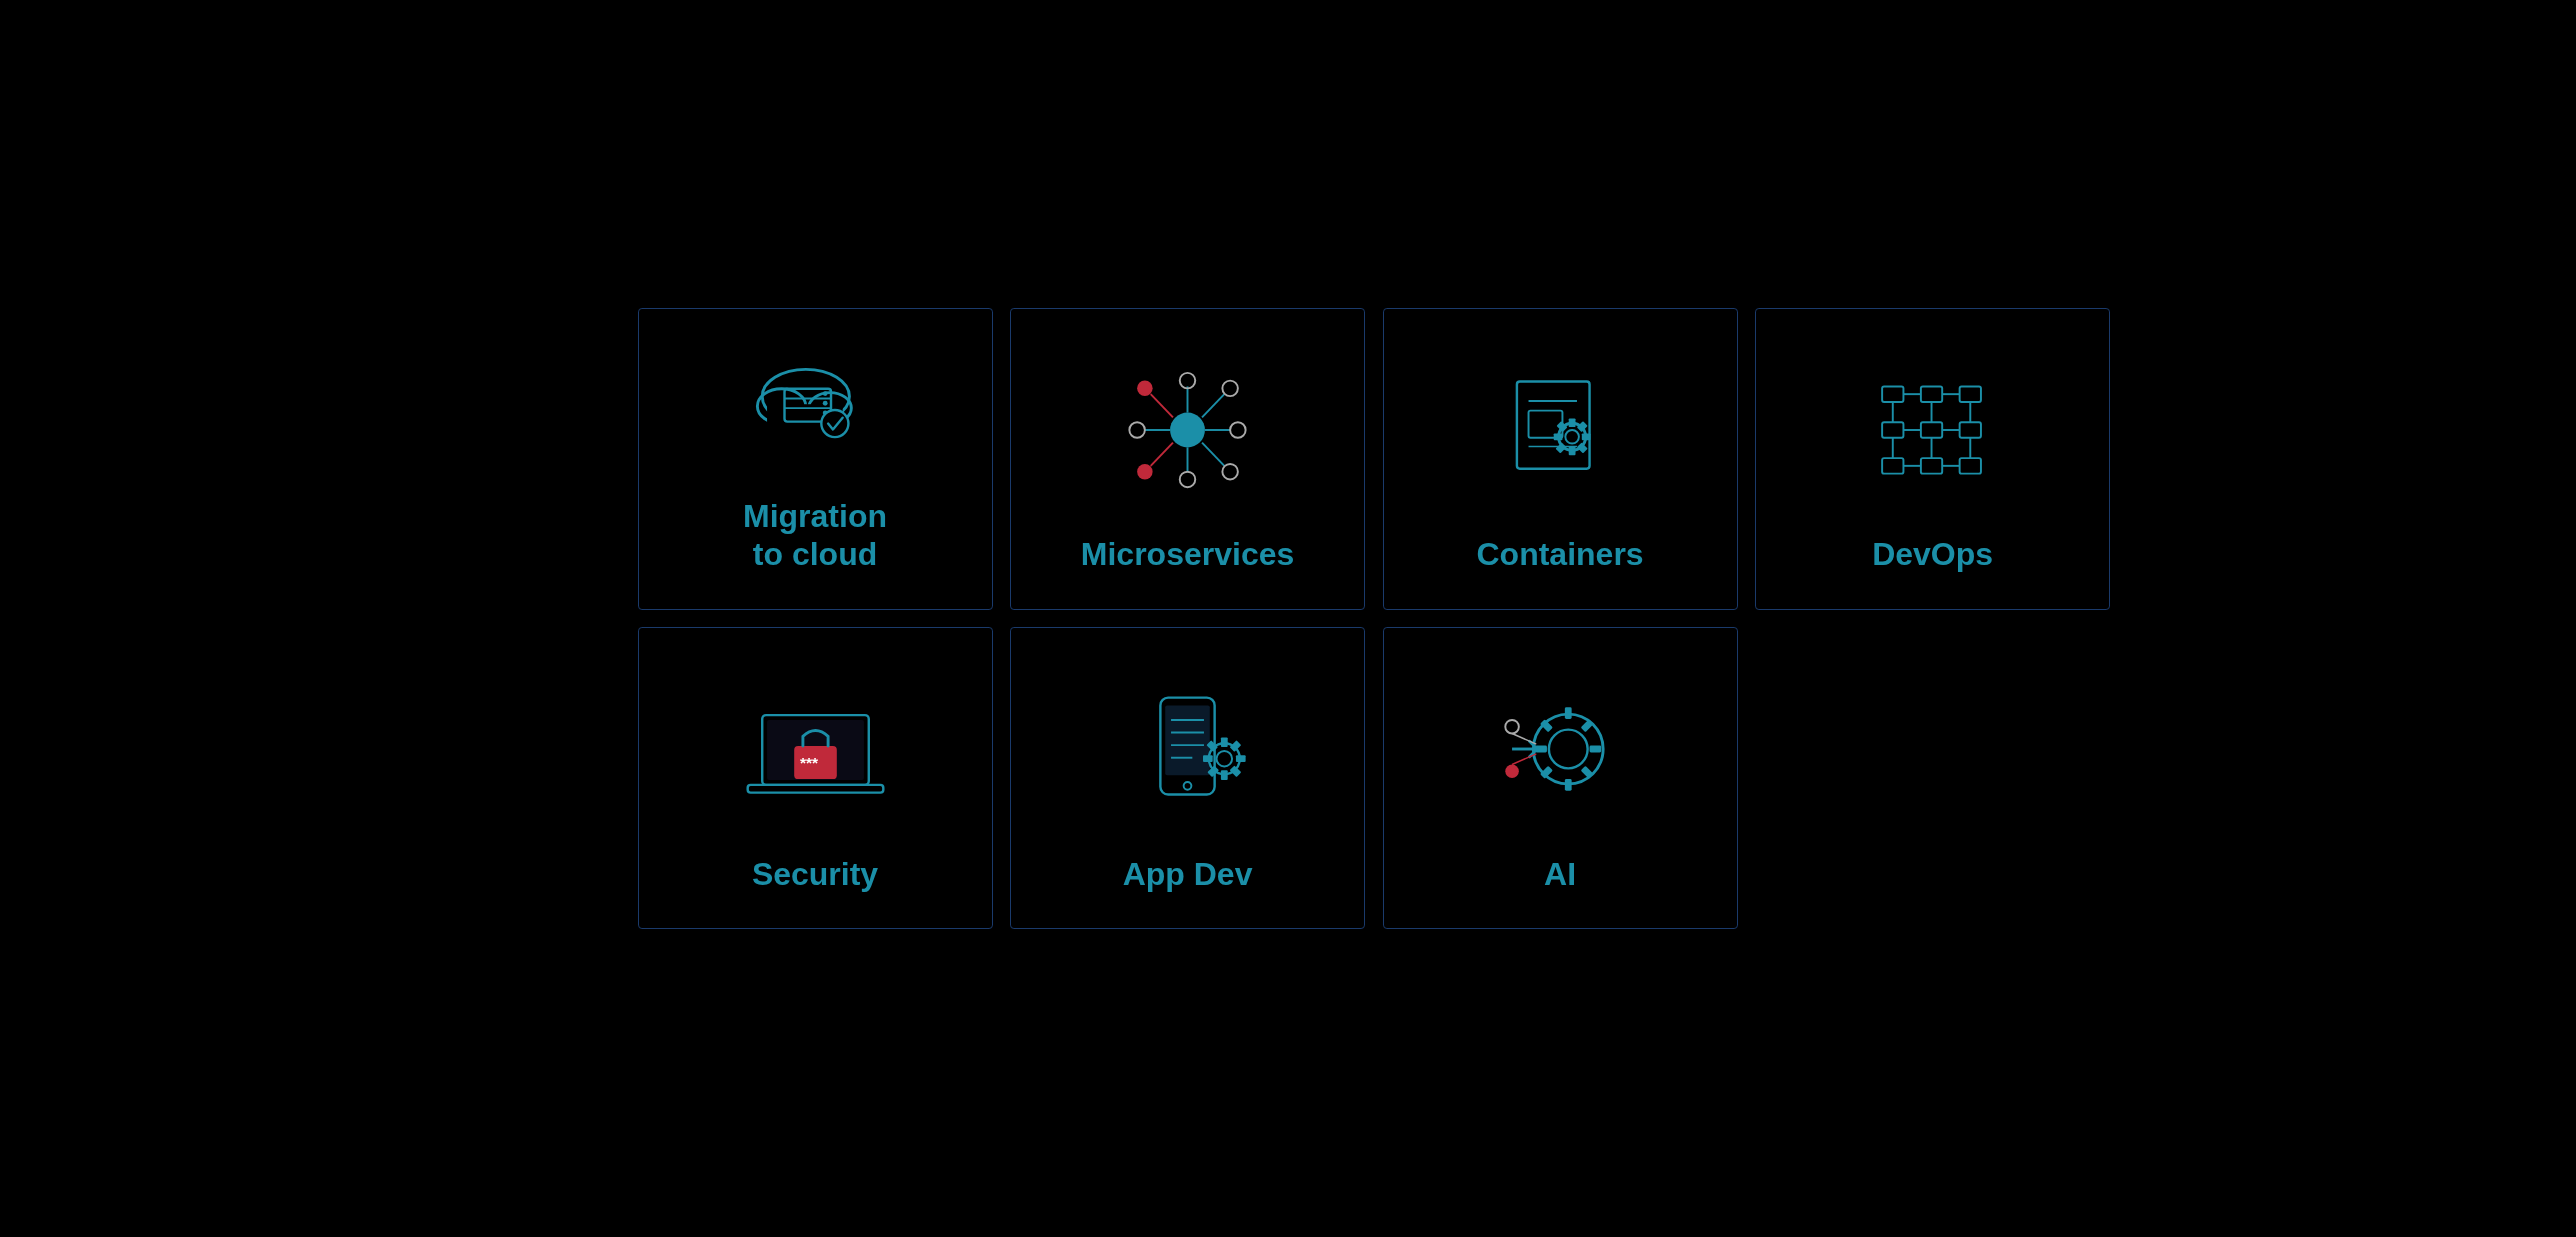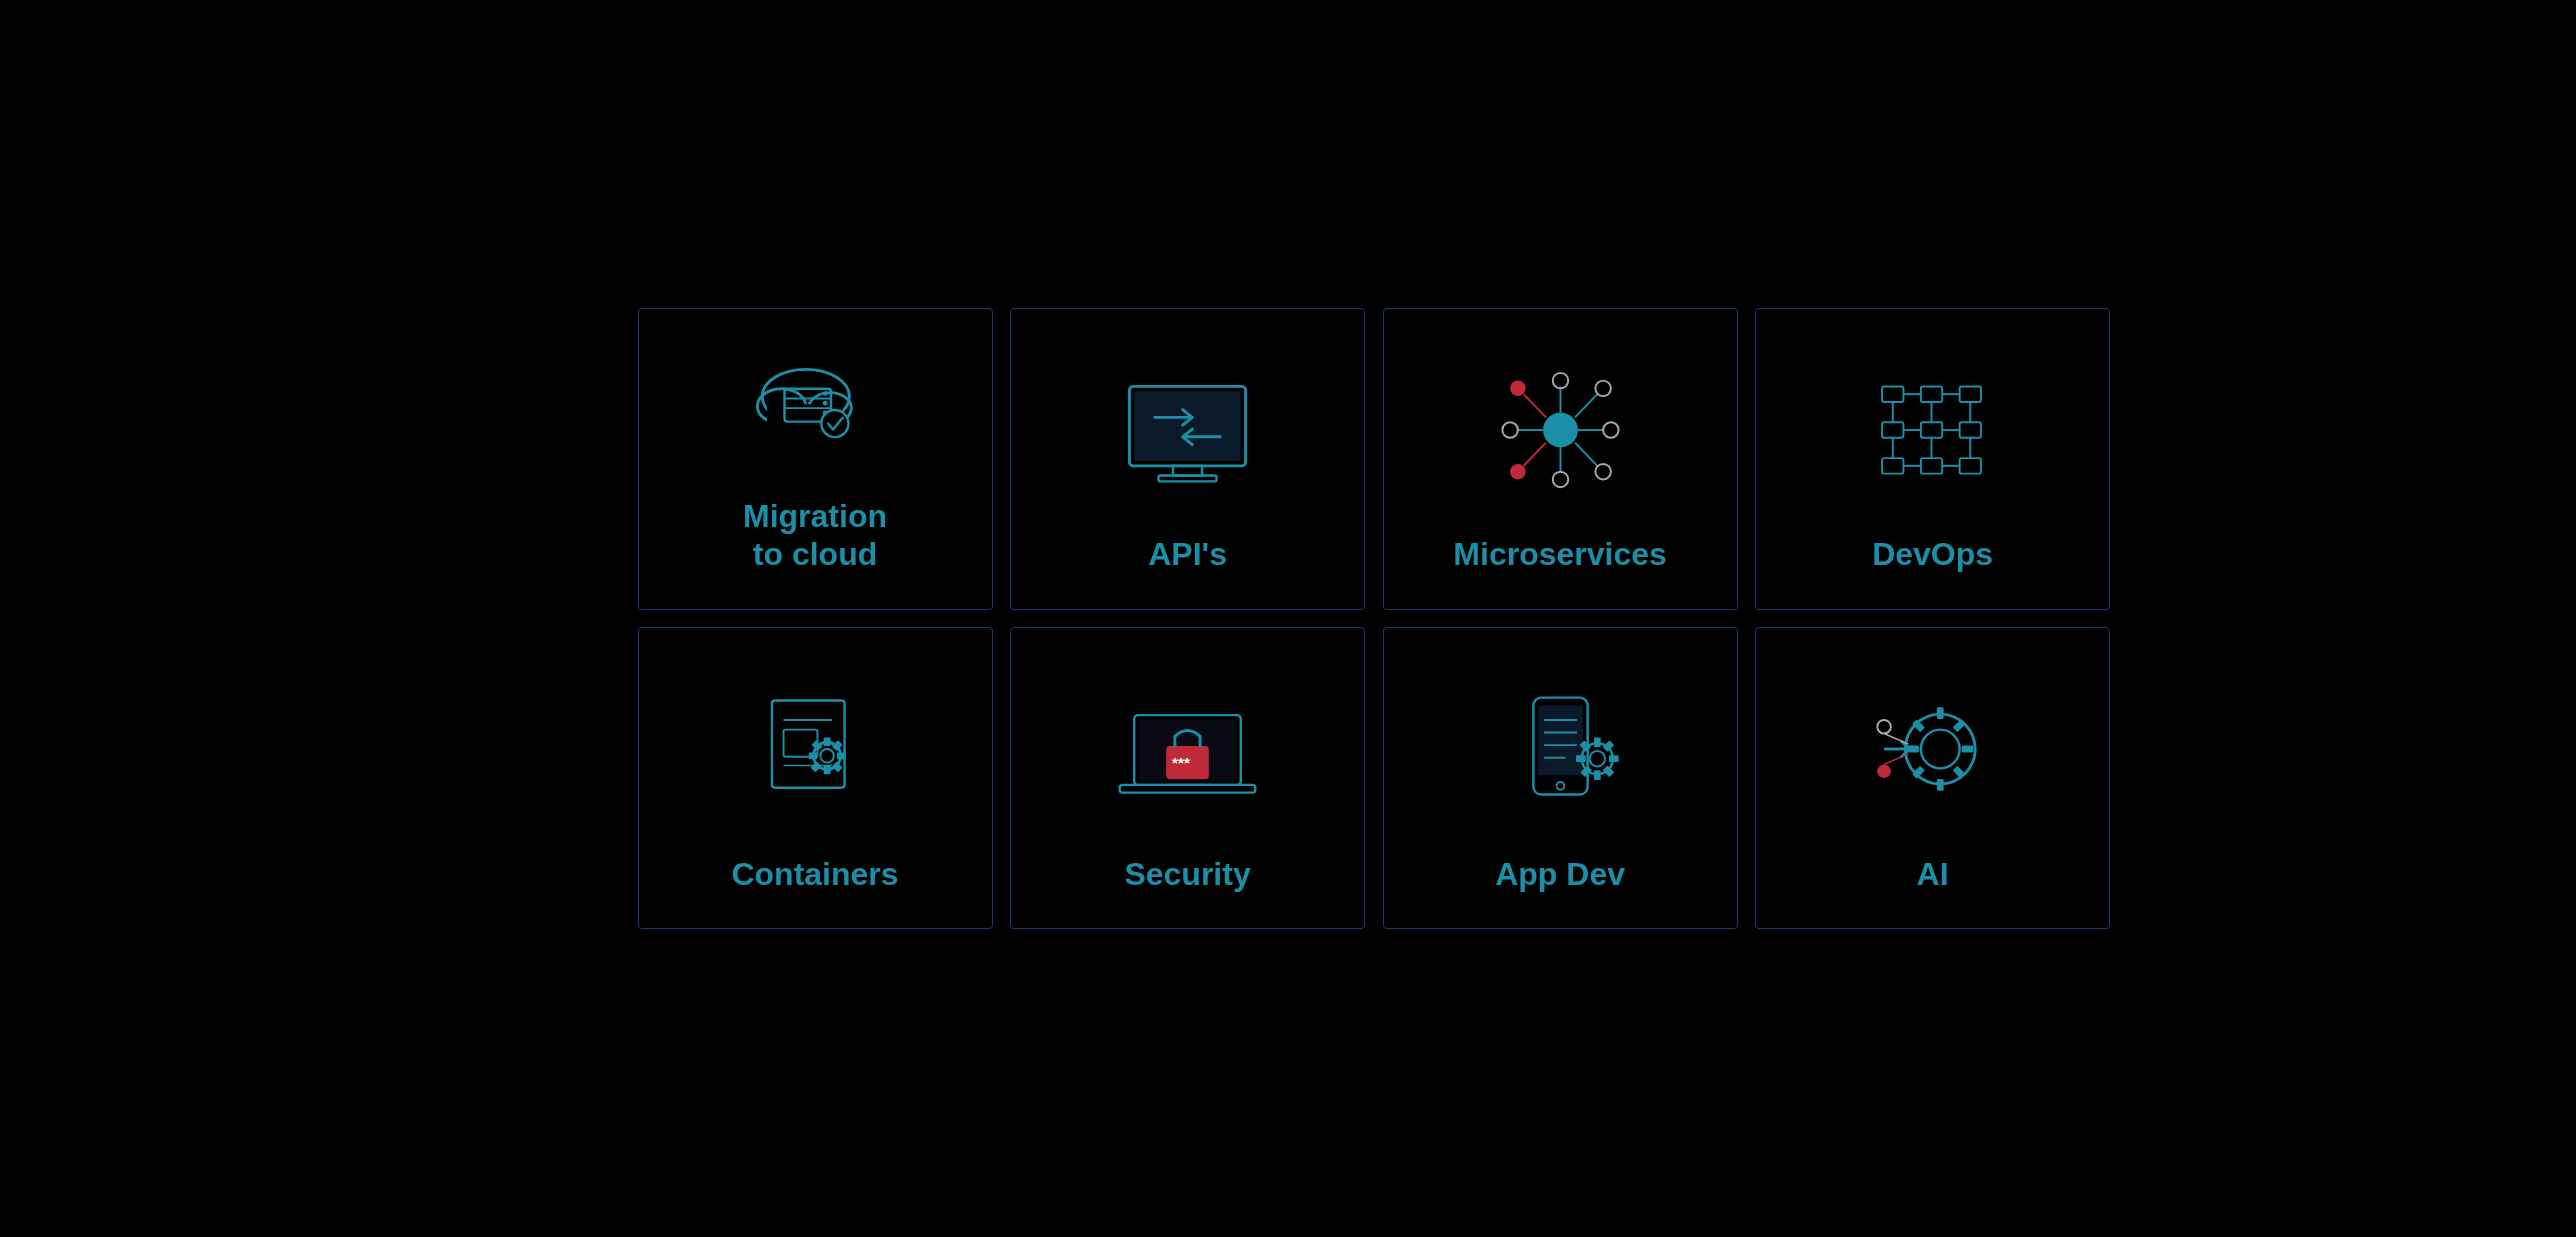--- a/index.html
+++ b/index.html
@@ -70,38 +70,20 @@
         <circle cx="90" cy="57" r="2.5" fill="#1b8fa8"></circle>
         <circle cx="90" cy="67" r="2.5" fill="#1b8fa8"></circle>
 
         <circle cx="100" cy="78" r="14" fill="#000" stroke="#1b8fa8" stroke-width="2.5"></circle>
         <polyline points="93,78 98,84 108,72" fill="none" stroke="#1b8fa8" stroke-width="2.5" stroke-linecap="round" stroke-linejoin="round"></polyline>
       </svg>
     </div>
     <div class="card-label">Migration<br>to cloud</div>
   </div>
 
-  <div class="card">
-    <div class="card-icon">
-      <svg width="155" height="126" viewBox="0 0 160 130">
-
-        <rect x="20" y="20" width="120" height="82" rx="4" fill="none" stroke="#1b8fa8" stroke-width="3"></rect>
-        <rect x="25" y="25" width="110" height="72" rx="2" fill="#0a1a2a"></rect>
-
-        <rect x="65" y="102" width="30" height="10" fill="none" stroke="#1b8fa8" stroke-width="2.5"></rect>
-        <rect x="50" y="112" width="60" height="6" rx="2" fill="none" stroke="#1b8fa8" stroke-width="2.5"></rect>
-
-        <line x1="45" y1="52" x2="85" y2="52" stroke="#1b8fa8" stroke-width="3"></line>
-        <polyline points="75,44 85,52 75,60" fill="none" stroke="#1b8fa8" stroke-width="3" stroke-linecap="round" stroke-linejoin="round"></polyline>
-        <line x1="115" y1="72" x2="75" y2="72" stroke="#1b8fa8" stroke-width="3"></line>
-        <polyline points="85,64 75,72 85,80" fill="none" stroke="#1b8fa8" stroke-width="3" stroke-linecap="round" stroke-linejoin="round"></polyline>
-      </svg>
-    </div>
-    <div class="card-label">API's</div>
-  </div>
 
   <div class="card">
     <div class="card-icon">
       <svg width="155" height="126" viewBox="0 0 160 130">
 
         <circle cx="80" cy="65" r="18" fill="#1b8fa8"></circle>
 
         <line x1="80" y1="47" x2="80" y2="20" stroke="#1b8fa8" stroke-width="2"></line>
         <circle cx="80" cy="14" r="8" fill="none" stroke="#aaa" stroke-width="2"></circle>
 
@@ -121,54 +103,20 @@
         <circle cx="28" cy="65" r="8" fill="none" stroke="#aaa" stroke-width="2"></circle>
 
         <line x1="65" y1="52" x2="42" y2="28" stroke="#c0293a" stroke-width="2"></line>
         <circle cx="36" cy="22" r="8" fill="#c0293a"></circle>
 
         <line x1="65" y1="78" x2="42" y2="102" stroke="#c0293a" stroke-width="2"></line>
         <circle cx="36" cy="108" r="8" fill="#c0293a"></circle>
       </svg>
     </div>
     <div class="card-label">Microservices</div>
-  </div>
-
-  <div class="card">
-    <div class="card-icon">
-      <svg width="155" height="126" viewBox="0 0 160 130">
-
-        <rect x="28" y="20" width="22" height="16" rx="2" fill="none" stroke="#1b8fa8" stroke-width="2"></rect>
-        <rect x="68" y="20" width="22" height="16" rx="2" fill="none" stroke="#1b8fa8" stroke-width="2"></rect>
-        <rect x="108" y="20" width="22" height="16" rx="2" fill="none" stroke="#1b8fa8" stroke-width="2"></rect>
-
-        <rect x="28" y="57" width="22" height="16" rx="2" fill="none" stroke="#1b8fa8" stroke-width="2"></rect>
-        <rect x="68" y="57" width="22" height="16" rx="2" fill="none" stroke="#1b8fa8" stroke-width="2"></rect>
-        <rect x="108" y="57" width="22" height="16" rx="2" fill="none" stroke="#1b8fa8" stroke-width="2"></rect>
-
-        <rect x="28" y="94" width="22" height="16" rx="2" fill="none" stroke="#1b8fa8" stroke-width="2"></rect>
-        <rect x="68" y="94" width="22" height="16" rx="2" fill="none" stroke="#1b8fa8" stroke-width="2"></rect>
-        <rect x="108" y="94" width="22" height="16" rx="2" fill="none" stroke="#1b8fa8" stroke-width="2"></rect>
-
-        <line x1="39" y1="36" x2="39" y2="57" stroke="#1b8fa8" stroke-width="2"></line>
-        <line x1="39" y1="73" x2="39" y2="94" stroke="#1b8fa8" stroke-width="2"></line>
-        <line x1="79" y1="36" x2="79" y2="57" stroke="#1b8fa8" stroke-width="2"></line>
-        <line x1="79" y1="73" x2="79" y2="94" stroke="#1b8fa8" stroke-width="2"></line>
-        <line x1="119" y1="36" x2="119" y2="57" stroke="#1b8fa8" stroke-width="2"></line>
-        <line x1="119" y1="73" x2="119" y2="94" stroke="#1b8fa8" stroke-width="2"></line>
-
-        <line x1="50" y1="28" x2="68" y2="28" stroke="#1b8fa8" stroke-width="2"></line>
-        <line x1="90" y1="28" x2="108" y2="28" stroke="#1b8fa8" stroke-width="2"></line>
-        <line x1="50" y1="65" x2="68" y2="65" stroke="#1b8fa8" stroke-width="2"></line>
-        <line x1="90" y1="65" x2="108" y2="65" stroke="#1b8fa8" stroke-width="2"></line>
-        <line x1="50" y1="102" x2="68" y2="102" stroke="#1b8fa8" stroke-width="2"></line>
-        <line x1="90" y1="102" x2="108" y2="102" stroke="#1b8fa8" stroke-width="2"></line>
-      </svg>
-    </div>
-    <div class="card-label">DevOps</div>
   </div>
 
   <div class="card">
     <div class="card-icon">
       <svg width="155" height="126" viewBox="0 0 160 130">
 
         <rect x="35" y="15" width="75" height="90" rx="3" fill="none" stroke="#1b8fa8" stroke-width="2.5"></rect>
         <line x1="47" y1="35" x2="97" y2="35" stroke="#1b8fa8" stroke-width="2"></line>
         <rect x="47" y="45" width="35" height="28" rx="2" fill="none" stroke="#1b8fa8" stroke-width="2"></rect>
         <line x1="47" y1="82" x2="97" y2="82" stroke="#1b8fa8" stroke-width="1.5"></line>
@@ -182,20 +130,54 @@
           <rect x="10" y="-3.5" width="9" height="7" rx="1" fill="#1b8fa8"></rect>
           <rect x="-19" y="-3.5" width="9" height="7" rx="1" fill="#1b8fa8"></rect>
           <rect x="7" y="-15" width="7" height="9" rx="1" fill="#1b8fa8" transform="rotate(45,10.5,-10.5)"></rect>
           <rect x="-15" y="7" width="7" height="9" rx="1" fill="#1b8fa8" transform="rotate(45,-11.5,11.5)"></rect>
           <rect x="7" y="7" width="7" height="9" rx="1" fill="#1b8fa8" transform="rotate(-45,10.5,11.5)"></rect>
           <rect x="-14" y="-15" width="7" height="9" rx="1" fill="#1b8fa8" transform="rotate(-45,-10.5,-10.5)"></rect>
         </g>
       </svg>
     </div>
     <div class="card-label">Containers</div>
+  </div>
+
+  <div class="card">
+    <div class="card-icon">
+      <svg width="155" height="126" viewBox="0 0 160 130">
+
+        <rect x="28" y="20" width="22" height="16" rx="2" fill="none" stroke="#1b8fa8" stroke-width="2"></rect>
+        <rect x="68" y="20" width="22" height="16" rx="2" fill="none" stroke="#1b8fa8" stroke-width="2"></rect>
+        <rect x="108" y="20" width="22" height="16" rx="2" fill="none" stroke="#1b8fa8" stroke-width="2"></rect>
+
+        <rect x="28" y="57" width="22" height="16" rx="2" fill="none" stroke="#1b8fa8" stroke-width="2"></rect>
+        <rect x="68" y="57" width="22" height="16" rx="2" fill="none" stroke="#1b8fa8" stroke-width="2"></rect>
+        <rect x="108" y="57" width="22" height="16" rx="2" fill="none" stroke="#1b8fa8" stroke-width="2"></rect>
+
+        <rect x="28" y="94" width="22" height="16" rx="2" fill="none" stroke="#1b8fa8" stroke-width="2"></rect>
+        <rect x="68" y="94" width="22" height="16" rx="2" fill="none" stroke="#1b8fa8" stroke-width="2"></rect>
+        <rect x="108" y="94" width="22" height="16" rx="2" fill="none" stroke="#1b8fa8" stroke-width="2"></rect>
+
+        <line x1="39" y1="36" x2="39" y2="57" stroke="#1b8fa8" stroke-width="2"></line>
+        <line x1="39" y1="73" x2="39" y2="94" stroke="#1b8fa8" stroke-width="2"></line>
+        <line x1="79" y1="36" x2="79" y2="57" stroke="#1b8fa8" stroke-width="2"></line>
+        <line x1="79" y1="73" x2="79" y2="94" stroke="#1b8fa8" stroke-width="2"></line>
+        <line x1="119" y1="36" x2="119" y2="57" stroke="#1b8fa8" stroke-width="2"></line>
+        <line x1="119" y1="73" x2="119" y2="94" stroke="#1b8fa8" stroke-width="2"></line>
+
+        <line x1="50" y1="28" x2="68" y2="28" stroke="#1b8fa8" stroke-width="2"></line>
+        <line x1="90" y1="28" x2="108" y2="28" stroke="#1b8fa8" stroke-width="2"></line>
+        <line x1="50" y1="65" x2="68" y2="65" stroke="#1b8fa8" stroke-width="2"></line>
+        <line x1="90" y1="65" x2="108" y2="65" stroke="#1b8fa8" stroke-width="2"></line>
+        <line x1="50" y1="102" x2="68" y2="102" stroke="#1b8fa8" stroke-width="2"></line>
+        <line x1="90" y1="102" x2="108" y2="102" stroke="#1b8fa8" stroke-width="2"></line>
+      </svg>
+    </div>
+    <div class="card-label">DevOps</div>
   </div>
 
   <div class="card">
     <div class="card-icon">
       <svg width="155" height="126" viewBox="0 0 160 130">
 
         <rect x="25" y="30" width="110" height="72" rx="4" fill="none" stroke="#1b8fa8" stroke-width="2.5"></rect>
         <rect x="30" y="35" width="100" height="62" rx="2" fill="#0a0a15"></rect>
         <rect x="10" y="102" width="140" height="8" rx="3" fill="none" stroke="#1b8fa8" stroke-width="2.5"></rect>
 

